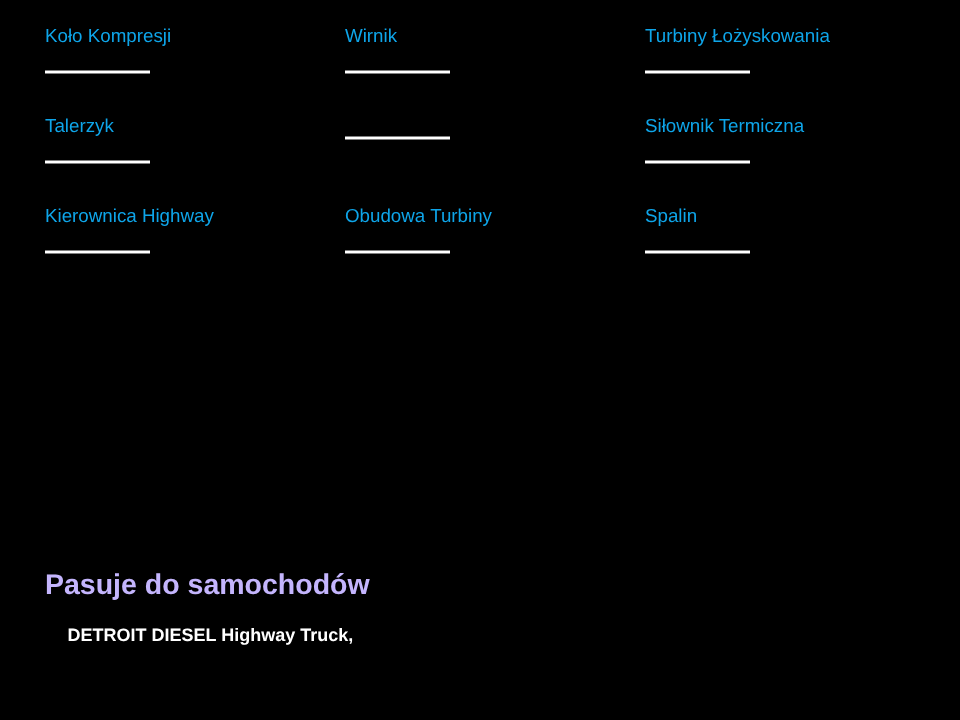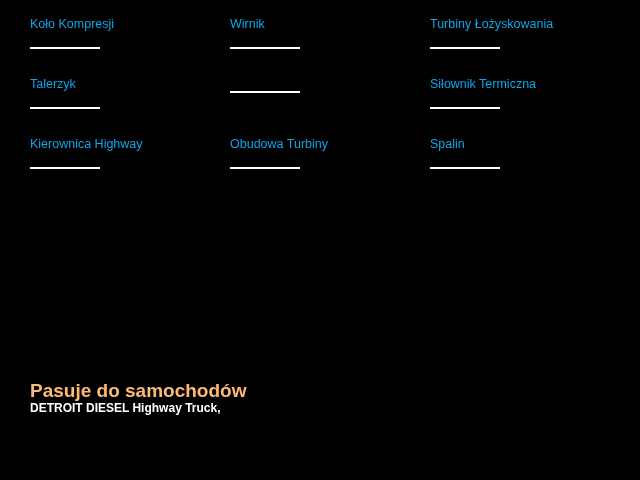--- a/index.html
+++ b/index.html
@@ -39,33 +39,33 @@
     height: 2px;
     background: #ffffff;
     margin-top: 15px;
   }
   .footer {
     position: absolute;
     left: 30px;
     top: 380px;
   }
   .footer-heading {
-    color: #fdba74;
+    color: #c4b5fd;
     font-size: 19px;
     font-weight: bold;
     line-height: 21px;
     margin: 0;
     white-space: nowrap;
   }
   .footer-vehicles {
     color: #ffffff;
     font-size: 12px;
     font-weight: bold;
     line-height: 15px;
-    margin: 0;
+    margin: 15px;
     white-space: nowrap;
   }
 </style>
 </head>
 <body>
 
 <div class="fields-grid">
 
   <div class="field">
     <span class="field-label">Koło Kompresji</span>

